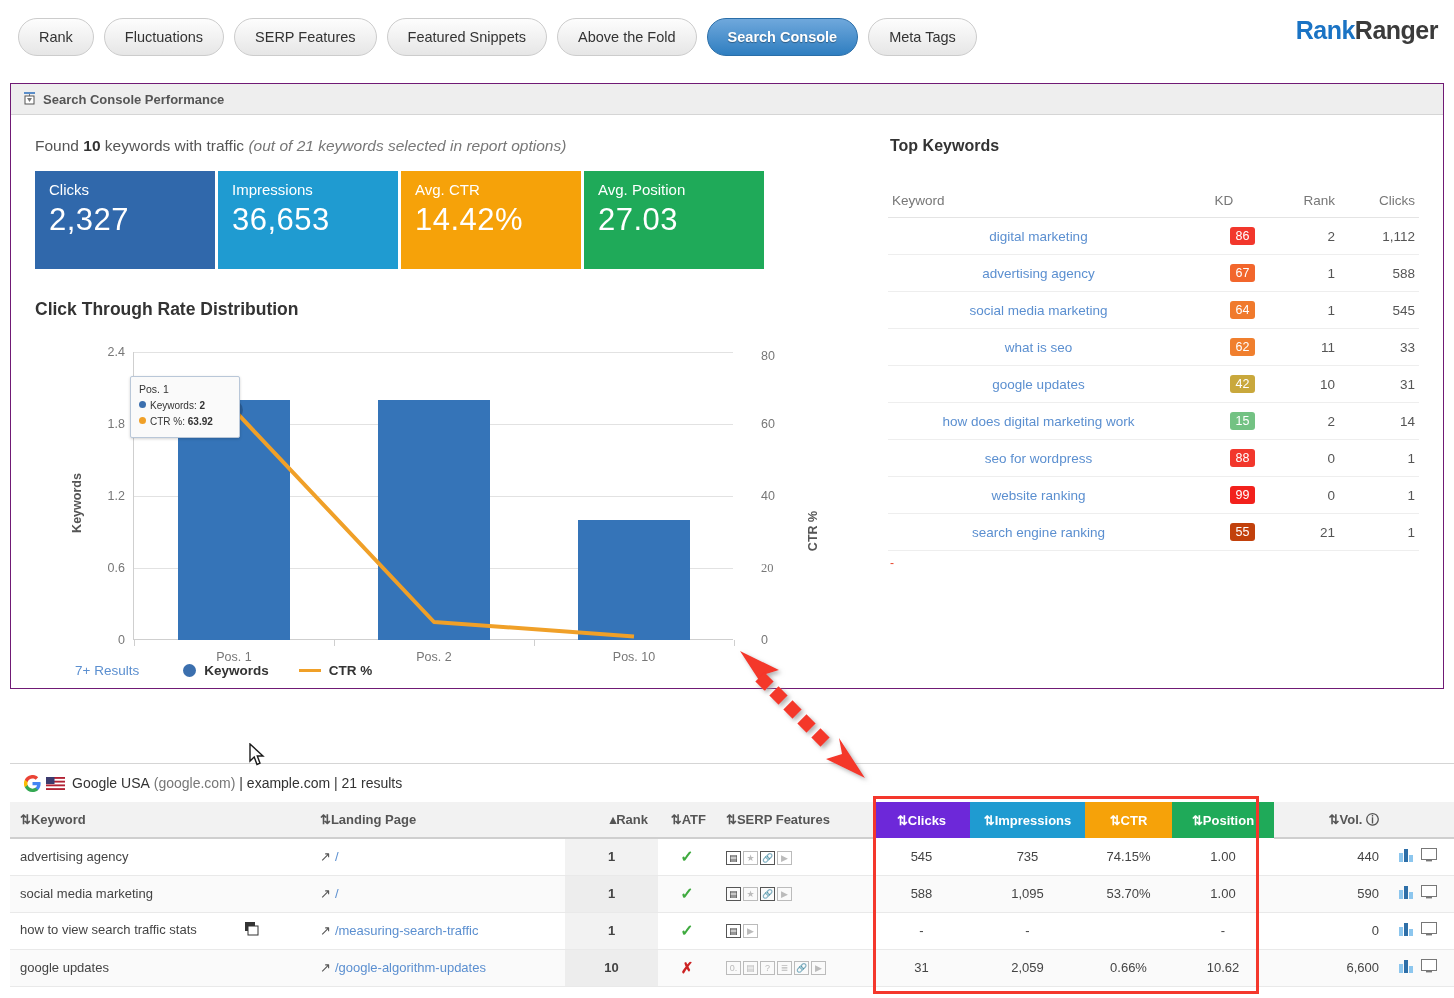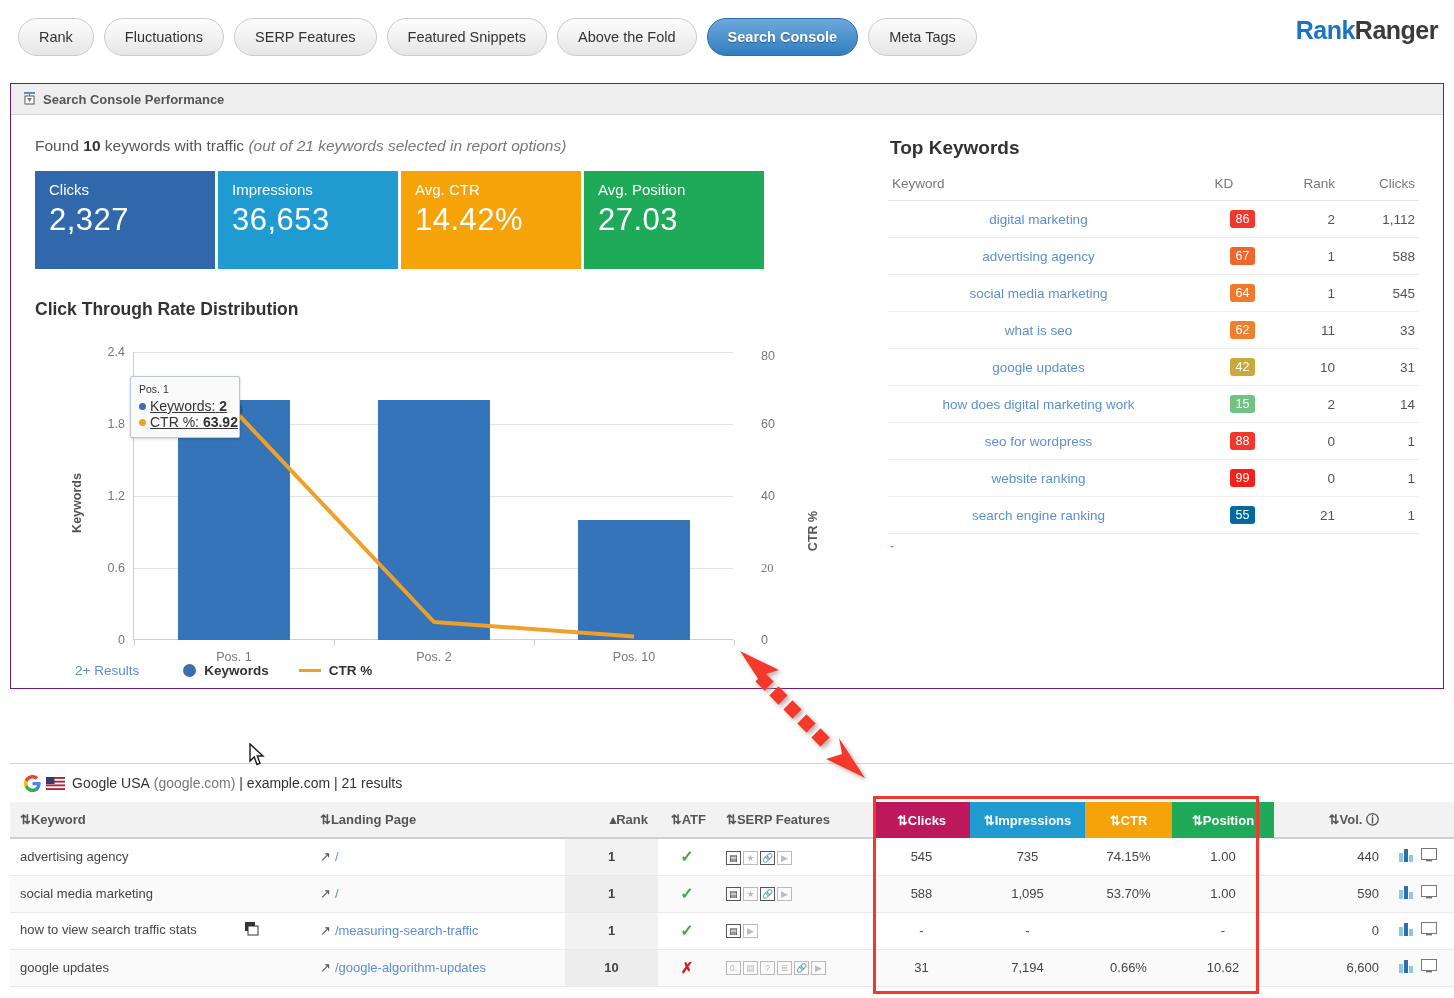--- a/index.html
+++ b/index.html
@@ -150,37 +150,37 @@
     background: #fafafa;
     border: 1px solid #b9c7d8;
     border-radius: 2px;
     box-shadow: 0 1px 3px rgba(0,0,0,.18);
     padding: 6px 8px 7px 8px;
     font-size: 11.5px;
     color: #333;
     z-index: 30;
   }
   #tooltip .tt-title { font-size: 10.5px; margin-bottom: 3px; }
-  #tooltip .tt-row { font-size: 14px; line-height: 16px; white-space: nowrap; text-decoration: underline; }
+  #tooltip .tt-row { font-size: 10px; line-height: 16px; white-space: nowrap; }
   #tooltip .dot { display:inline-block; width:7px; height:7px; border-radius:50%; margin-right:4px; vertical-align: 1px;}
   #cursor { position: absolute; left: 214px; top: 415px; z-index: 31; }
 
   #chart-legend {
     position: absolute;
     left: 40px; bottom: 0;
     display: flex; align-items: center;
     font-size: 13.5px;
   }
   #chart-legend .res { color: #5b8fd0; margin-right: 44px; cursor: pointer; }
   #chart-legend .li { display:flex; align-items:center; margin-right: 30px; font-weight: bold; color:#333; cursor:pointer;}
   #chart-legend .li .mk-dot { width: 13px; height: 13px; border-radius: 50%; background:#3b6fae; margin-right: 8px; }
   #chart-legend .li .mk-line { width: 22px; height: 3px; background:#f0a028; margin-right: 8px; }
 
   
-  #tk-title { font-size: 19px; font-weight: bold; color: #333; margin: 6px 0 11px 2px; }
+  #tk-title { font-size: 16px; font-weight: bold; color: #333; margin: 6px 0 32px 2px; }
   table.tk { width: 100%; border-collapse: collapse; font-size: 13.5px; }
   table.tk th {
     font-weight: normal; color: #777; text-align: right;
     padding: 6px 4px 9px 4px; border-bottom: 1px solid #e4e4e4;
   }
   table.tk th.kw { text-align: left; }
   table.tk td {
     padding: 9px 4px; border-bottom: 1px solid #eee; text-align: right; color: #555;
   }
   table.tk td.kw { text-align: center; }
@@ -350,21 +350,21 @@
           </div>
         </div>
 
         <div id="cursor">
           <svg width="17" height="24" viewBox="0 0 17 24">
             <path d="M1 1 L1 18 L5.2 14 L8 21.5 L11 20.2 L8.3 13 L14 13 Z" fill="#fff" stroke="#1b1b1b" stroke-width="1.4"></path>
           </svg>
         </div>
 
         <div id="chart-legend">
-          <span class="res">2+ Results</span>
+          <span class="res">7+ Results</span>
           <span class="li">
             <span class="mk-dot"></span>
             <span>Keywords</span>
           </span>
           <span class="li">
             <span class="mk-line"></span>
             <span>CTR %</span>
           </span>
         </div>
       </div>
@@ -425,21 +425,21 @@
               <td class="clickcell">1</td>
             </tr>
             <tr>
               <td class="kw"><a>website ranking</a></td>
               <td class="kdcell"><span class="kdbox" style="background:#f2211c">99</span></td>
               <td class="rankcell">0</td>
               <td class="clickcell">1</td>
             </tr>
             <tr>
               <td class="kw"><a>search engine ranking</a></td>
-              <td class="kdcell"><span class="kdbox" style="background:#0369a1">55</span></td>
+              <td class="kdcell"><span class="kdbox" style="background:#c2410c">55</span></td>
               <td class="rankcell">21</td>
               <td class="clickcell">1</td>
             </tr>
           </tbody>
       </table>
       <div id="tk-more">-</div>
     </div>
   </div>
 </div>
 
@@ -501,21 +501,21 @@
         <col style="width:115px">
         <col style="width:65px">
     </colgroup>
     <thead>
       <tr>
         <th><span class="sortarrow">⇅</span><span>Keyword</span></th>
         <th><span class="sortarrow">⇅</span><span>Landing Page</span></th>
         <th class="r"><span class="sortarrow">▴</span><span>Rank</span></th>
         <th class="r"><span class="sortarrow">⇅</span><span>ATF</span></th>
         <th><span class="sortarrow">⇅</span><span>SERP Features</span></th>
-        <th class="hl" id="th-clicks" style="background: #be185d; margin-top: 44px;"><span class="sortarrow">⇅</span><span>Clicks</span></th>
+        <th class="hl" id="th-clicks" style="background: #6d28d9; margin-top: 44px;"><span class="sortarrow">⇅</span><span>Clicks</span></th>
         <th class="hl" id="th-impr" style="background: rgb(31, 155, 209);"><span class="sortarrow">⇅</span><span>Impressions</span></th>
         <th class="hl" id="th-ctr" style="background: rgb(246, 162, 9);"><span class="sortarrow">⇅</span><span>CTR</span></th>
         <th class="hl" id="th-pos" style="background: rgb(31, 170, 89);"><span class="sortarrow">⇅</span><span>Position</span></th>
         <th class="r"><span class="sortarrow">⇅</span><span>Vol.</span> <span class="qmark">ⓘ</span></th>
         <th></th>
       </tr>
     </thead>
     <tbody id="res-body">
         <tr>
           <td><span>advertising agency</span></td>
@@ -580,21 +580,21 @@
                 <rect x="5" y="12" width="6" height="1.4" fill="#777"></rect>
               </svg></span></td>
         </tr>
         <tr class="alt">
           <td><span>google updates</span></td>
           <td class="lp"><span class="ext">↗</span><a>/google-algorithm-updates</a></td>
           <td class="rankcol">10</td>
           <td class="c"><span class="xmk">✗</span></td>
           <td><span class="sfico dim">0.</span><span class="sfico dim">▤</span><span class="sfico dim">?</span><span class="sfico dim">≣</span><span class="sfico dim">🔗</span><span class="sfico dim">▶</span></td>
           <td class="c">31</td>
-          <td class="c">7,194</td>
+          <td class="c">2,059</td>
           <td class="c">0.66%</td>
           <td class="c">10.62</td>
           <td class="r">6,600</td>
           <td><span class="minichart"><svg width="16" height="14" viewBox="0 0 16 14">
                 <rect x="0" y="5" width="4" height="9" fill="#8cc6ee"></rect>
                 <rect x="5" y="1" width="4" height="13" fill="#2e6fa8"></rect>
                 <rect x="10" y="7" width="4" height="7" fill="#8cc6ee"></rect>
               </svg></span><span class="monitor"><svg width="17" height="14" viewBox="0 0 17 14">
                 <rect x="0.5" y="0.5" width="15" height="11" fill="#fff" stroke="#777"></rect>
                 <rect x="5" y="12" width="6" height="1.4" fill="#777"></rect>

